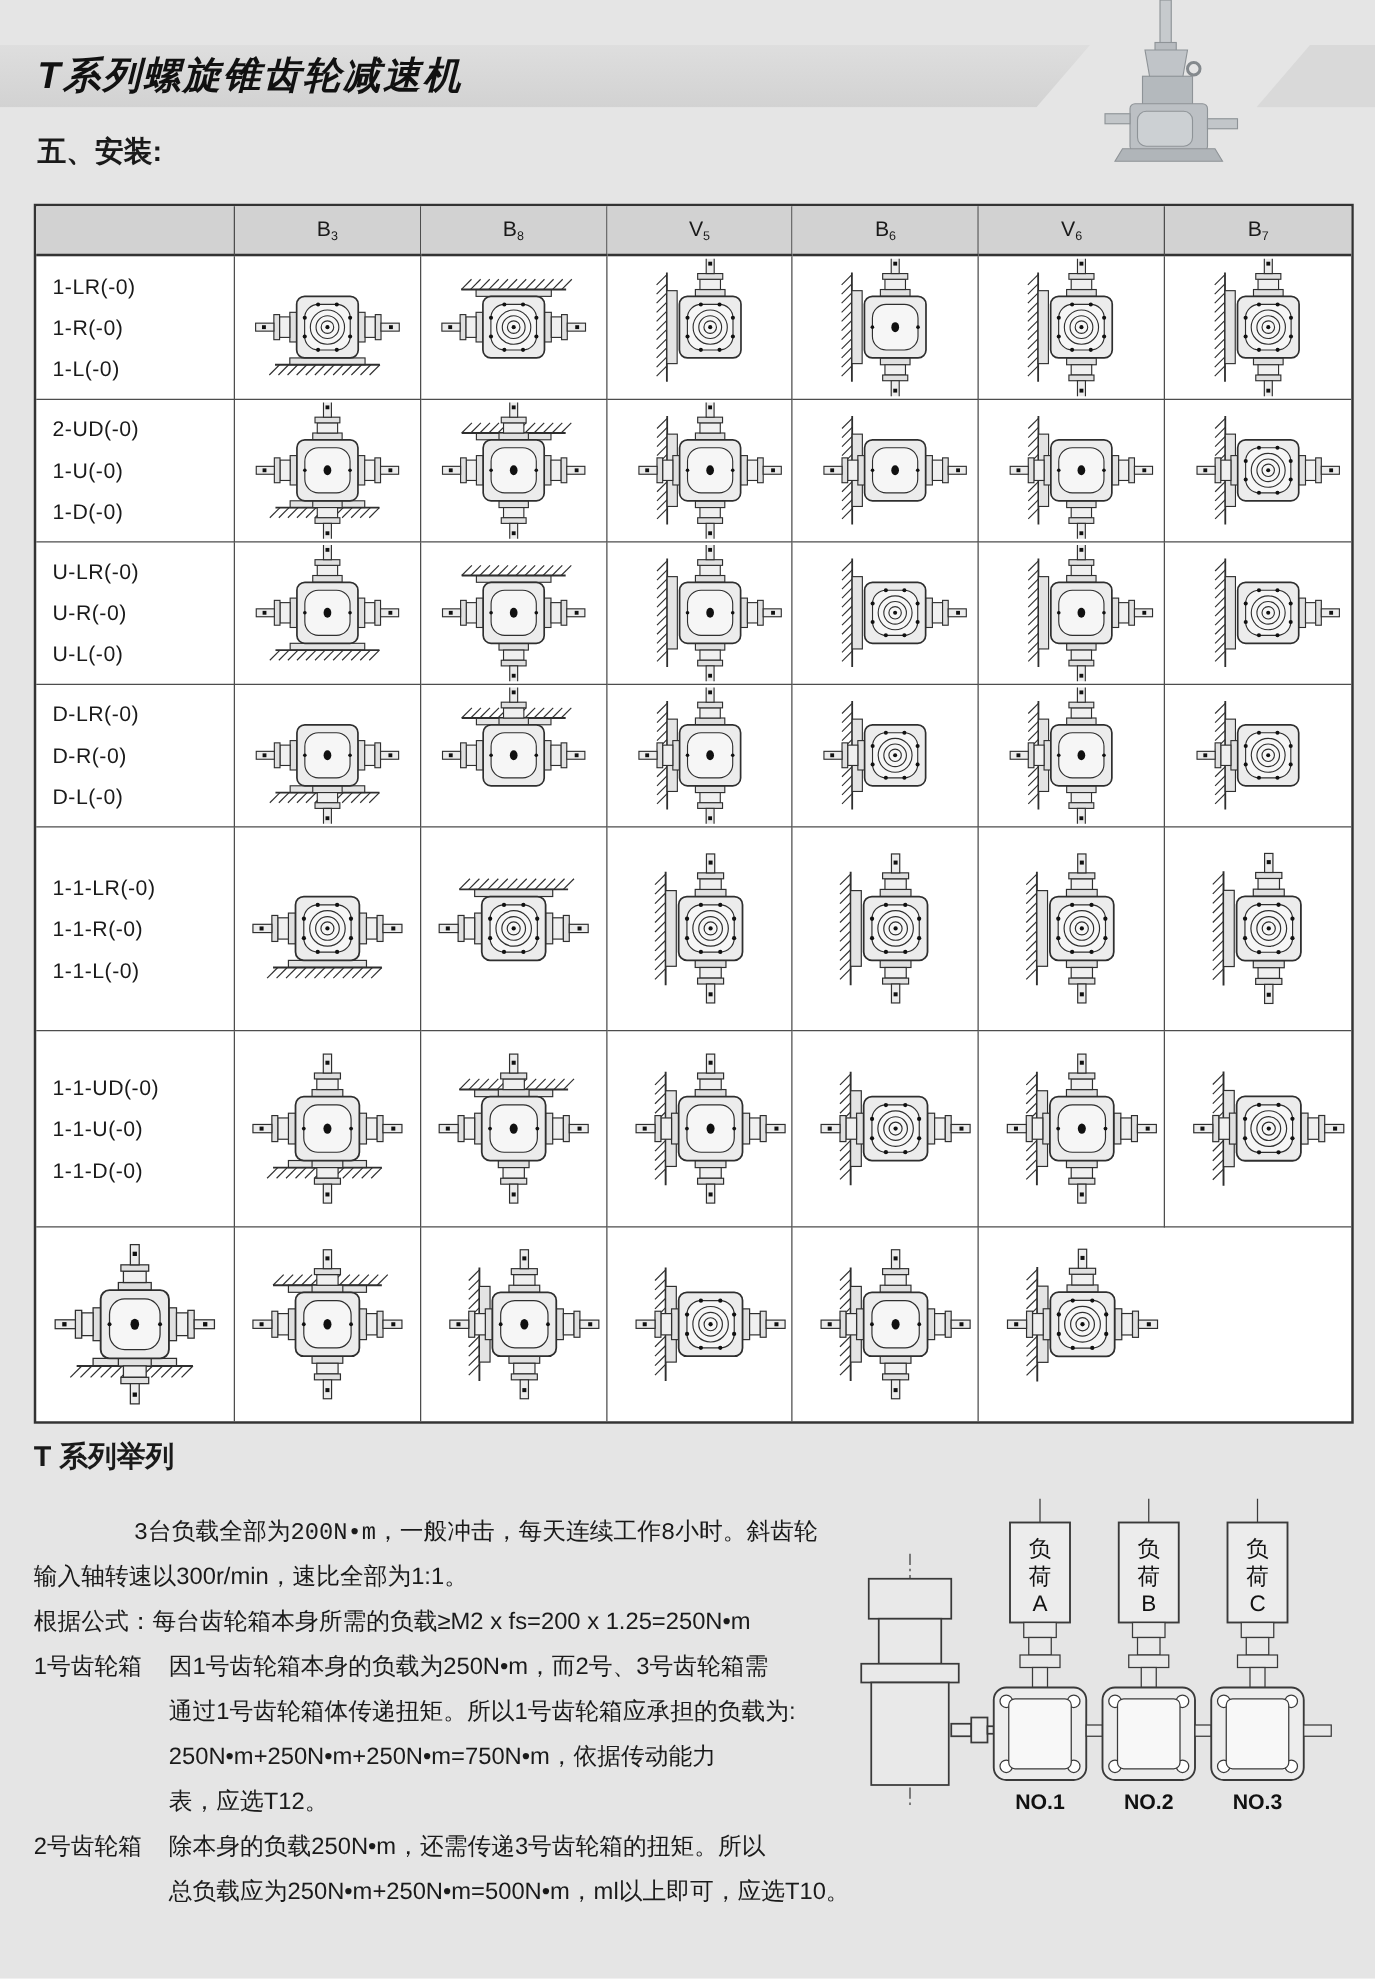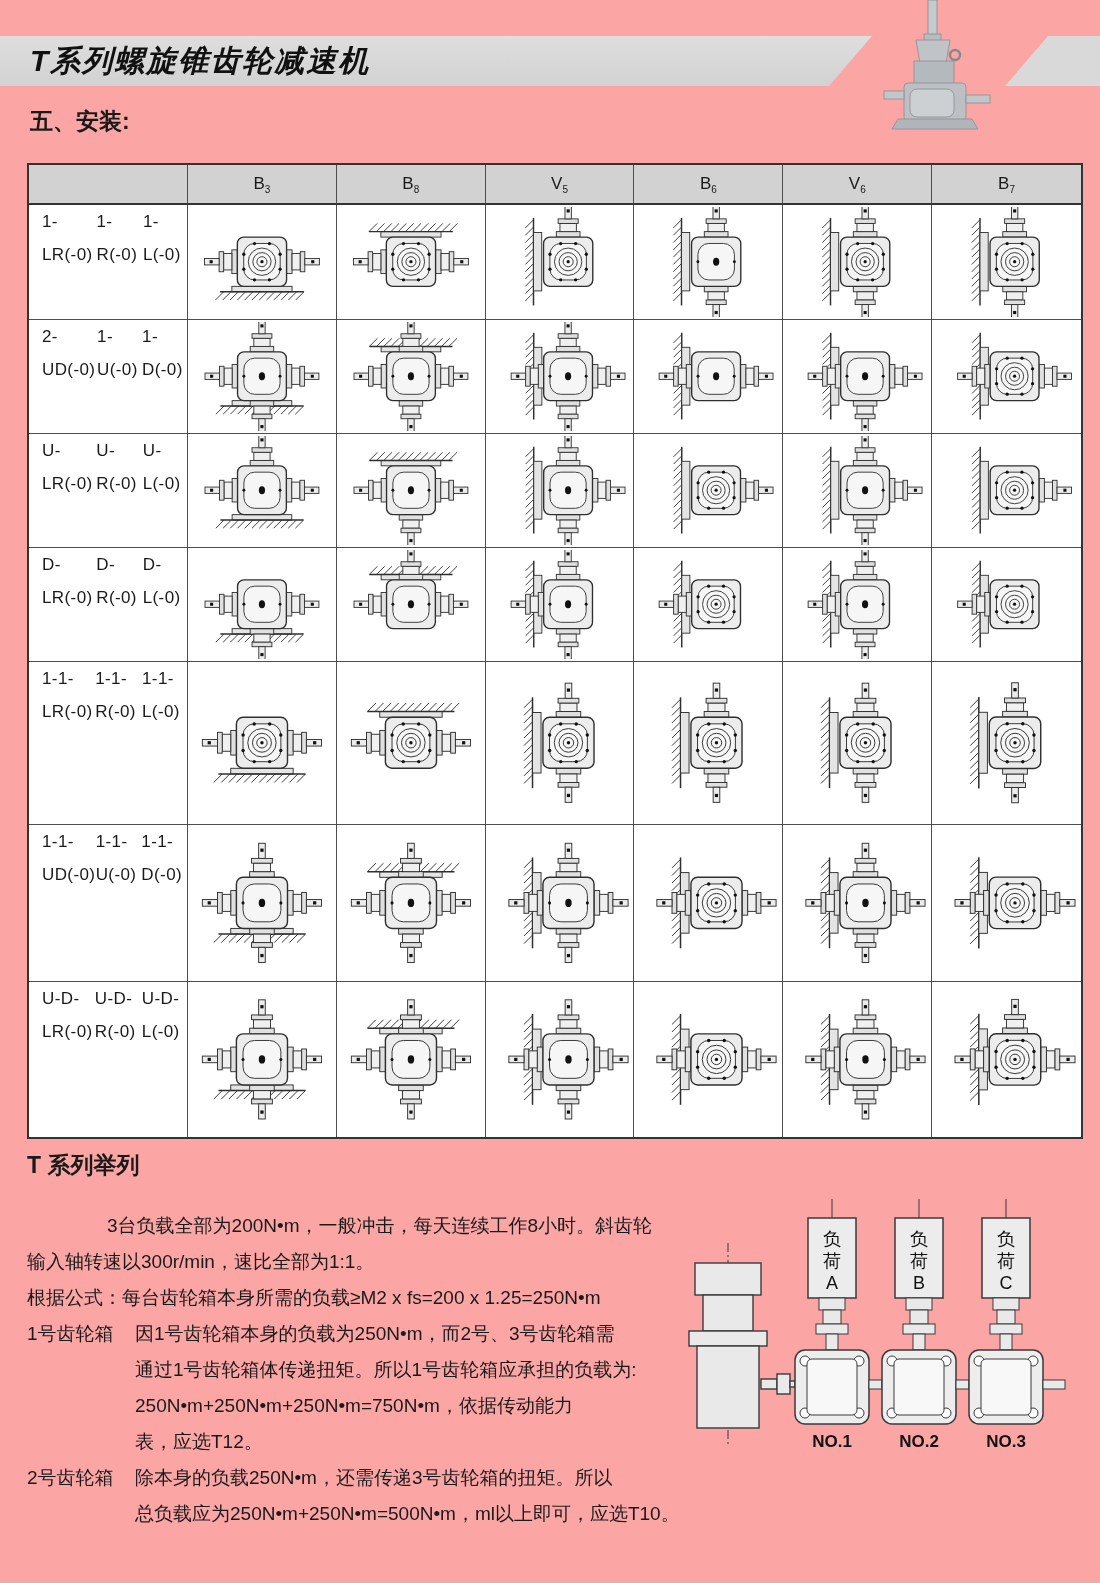--- a/index.html
+++ b/index.html
@@ -1,16 +1,16 @@
 <!DOCTYPE html>
 <html><head>
 <meta charset="utf-8">
 <style>
   html,body{margin:0;padding:0;background:#ffffff;}
-  .page{position:relative;width:1100px;height:1583px;background:#fca5a5;overflow:hidden;
+  .page{position:relative;width:1100px;height:1583px;background:#e5e5e5;overflow:hidden;
         font-family:"Liberation Sans","DejaVu Sans",sans-serif;color:#1a1a1a;}
 
   
   .banner-band{position:absolute;left:0;top:36px;width:872px;height:50px;
     background:linear-gradient(#dedede,#d2d2d2);
     clip-path:polygon(0 0,100% 0,calc(100% - 43px) 100%,0 100%);}
   .banner-title{padding-left:30px;line-height:50px;font-size:30px;font-weight:bold;
     font-style:italic;letter-spacing:2px;color:#111;}
   .banner-strip{position:absolute;left:1005px;top:36px;width:95px;height:50px;background:#d9d9d9;
     clip-path:polygon(43px 0,100% 0,100% 100%,0 100%);}
@@ -20,31 +20,31 @@
 
   
   .install-table{position:absolute;left:27px;top:163px;width:1056px;border:2px solid #333;
     display:grid;grid-template-columns:159px repeat(6,1fr);background:#fff;box-sizing:border-box;}
   .cell{box-sizing:border-box;border-right:1px solid #4d4d4d;border-bottom:1px solid #4d4d4d;}
   .cell.lc{border-right:none;}
   .cell.lr{border-bottom:none;}
   .cell.head{height:40px;background:#d2d2d2;display:flex;align-items:center;justify-content:center;
     font-size:17px;border-bottom:2px solid #333;}
   .cell.head .cs{font-size:10px;align-self:flex-end;margin-bottom:8px;}
-  .cell.label{display:flex;flex-direction:row;justify-content:center;padding-left:13px;
+  .cell.label{display:flex;flex-direction:column;justify-content:center;padding-left:13px;
     font-size:17px;letter-spacing:.4px;}
   .cell.label .lab{line-height:33px;}
   .cell.draw{display:flex;align-items:center;justify-content:center;overflow:hidden;}
   .cell.draw svg{width:96%;height:96%;}
 
   
   .example{position:absolute;left:27px;top:1150px;width:1066px;}
   .example-heading{font-size:23px;font-weight:bold;margin-bottom:27px;}
   .intro-line{font-size:19px;line-height:36px;white-space:nowrap;}
-  .intro-line.first{padding-left:80px;}
+  .intro-line.first{padding-left:80px;font-family:Liberation Mono, monospace;}
   .item{display:flex;align-items:flex-start;}
   .item .ilabel{font-size:19px;line-height:36px;width:100px;flex:0 0 100px;white-space:nowrap;}
   .item .ilines{margin-left:8px;}
   .item .iline{font-size:19px;line-height:36px;white-space:nowrap;}
 
   
   .diagram{position:absolute;left:655px;top:1185px;width:435px;height:272px;}
   .diagram svg{width:100%;height:100%;}
 </style>
 </head>
@@ -1721,25 +1721,20 @@
           <circle cx="103.9" cy="68.2" r="1.8" fill="#111"></circle>
           <circle cx="92.2" cy="79.9" r="1.8" fill="#111"></circle>
           <circle cx="75.8" cy="79.9" r="1.8" fill="#111"></circle>
           <circle cx="64.1" cy="68.2" r="1.8" fill="#111"></circle>
           <circle cx="64.1" cy="51.8" r="1.8" fill="#111"></circle>
           <circle cx="75.8" cy="40.1" r="1.8" fill="#111"></circle>
           <circle cx="92.2" cy="40.1" r="1.8" fill="#111"></circle>
           <circle cx="103.9" cy="51.8" r="1.8" fill="#111"></circle>
         </svg>
       </div>
-      <div class="cell label lr" style="height:155px">
-        <div class="lab">U-D-LR(-0)</div>
-        <div class="lab">U-D-R(-0)</div>
-        <div class="lab">U-D-L(-0)</div>
-      </div>
       <div class="cell draw lr" style="height:155px">
         <svg viewBox="0 0 150 120" preserveAspectRatio="xMidYMid meet">
           <rect x="42" y="87" width="66" height="6" fill="#e4e4e4" stroke="#2f2f2f"></rect>
           <line x1="29" y1="93" x2="121" y2="93" stroke="#2f2f2f" stroke-width="1.6"></line>
           <line x1="33" y1="93" x2="24" y2="102" stroke="#2f2f2f"></line>
           <line x1="41" y1="93" x2="32" y2="102" stroke="#2f2f2f"></line>
           <line x1="49" y1="93" x2="40" y2="102" stroke="#2f2f2f"></line>
           <line x1="57" y1="93" x2="48" y2="102" stroke="#2f2f2f"></line>
           <line x1="65" y1="93" x2="56" y2="102" stroke="#2f2f2f"></line>
           <line x1="73" y1="93" x2="64" y2="102" stroke="#2f2f2f"></line>

